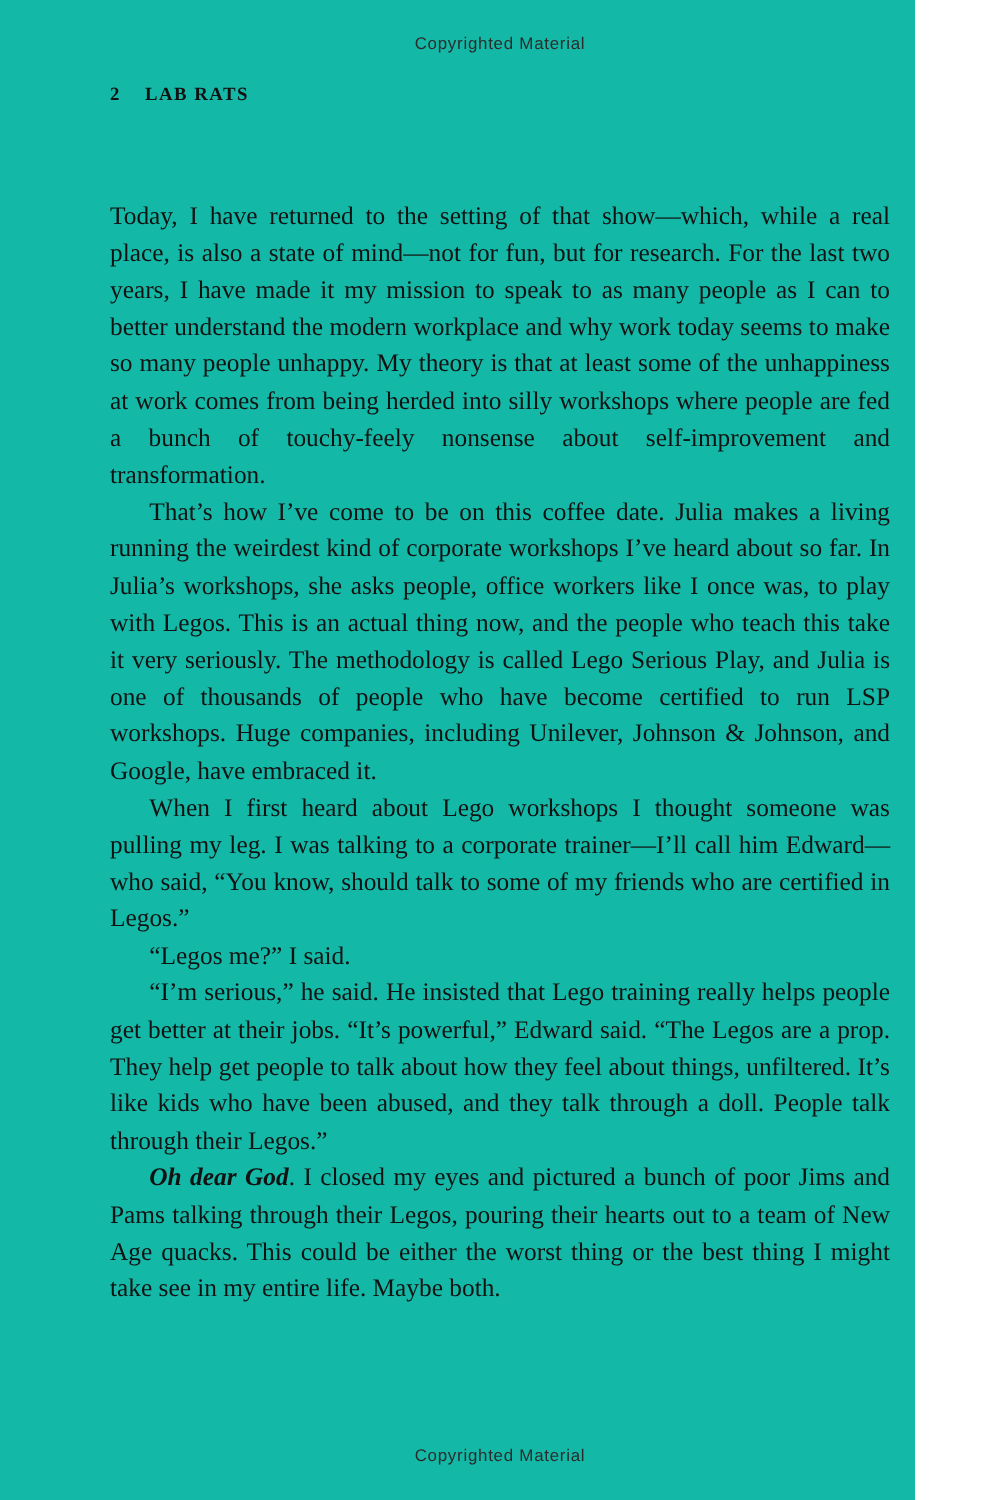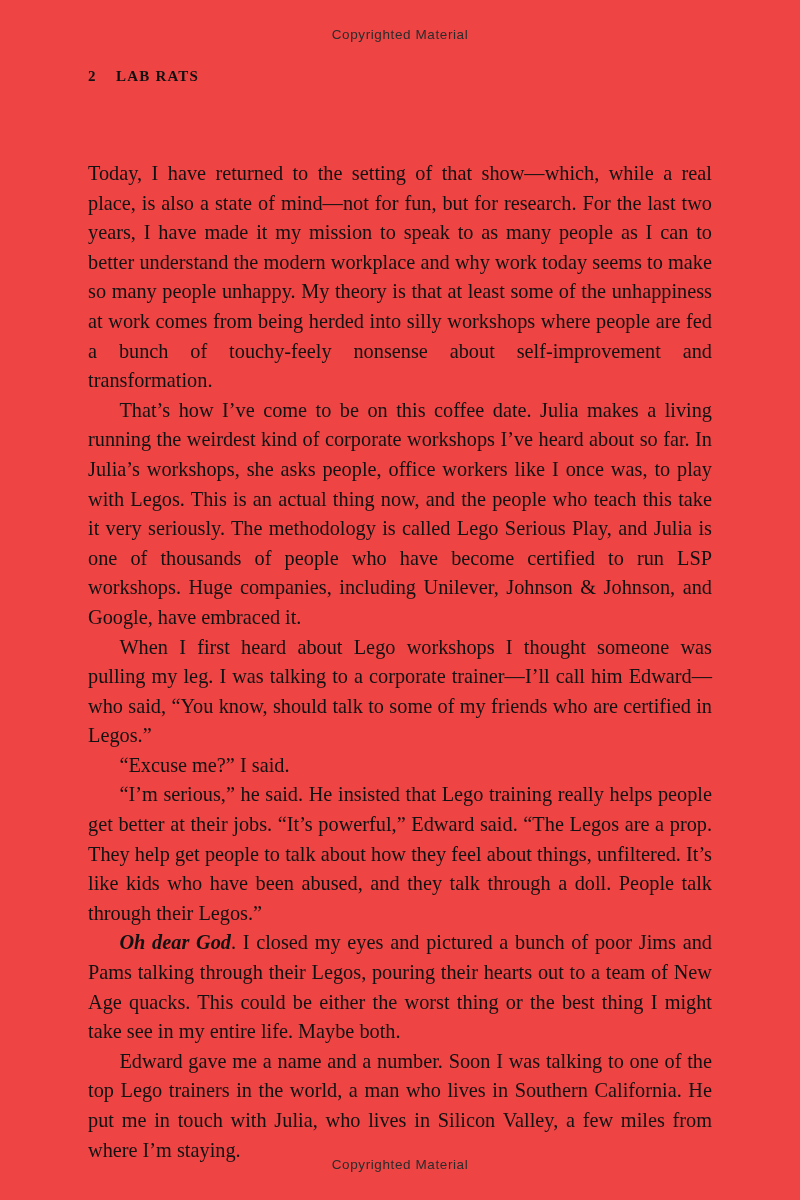--- a/index.html
+++ b/index.html
@@ -11,23 +11,23 @@
     width: 800px;
     height: 1200px;
     position: relative;
     font-family: "Liberation Serif", serif;
     color: #111111;
     overflow: hidden;
   }
   .page {
     position: absolute;
     inset: 0;
-    width: 800px;
+    width: 732px;
     height: 1200px;
-    background: #ef4444;
+    background: #14b8a6;
   }
   .watermark {
     position: absolute;
     left: 0;
     width: 800px;
     text-align: center;
     font-family: "Liberation Sans", sans-serif;
     font-size: 13.5px;
     letter-spacing: 0.6px;
     color: #2b2b2b;
@@ -87,21 +87,20 @@
   <div class="watermark watermark-top">Copyrighted Material</div>
 
   <div class="running-head">
     <span class="folio">2</span><span class="title">LAB RATS</span>
   </div>
 
   <div class="body-text">
     <p>Today, I have returned to the setting of that show—which, while a real place, is also a state of mind—not for fun, but for research. For the last two years, I have made it my mission to speak to as many people as I can to better understand the modern workplace and why work today seems to make so many people unhappy. My theory is that at least some of the unhappiness at work comes from being herded into silly workshops where people are fed a bunch of touchy-feely nonsense about self-improvement and transformation.</p>
     <p>That’s how I’ve come to be on this coffee date. Julia makes a living running the weirdest kind of corporate workshops I’ve heard about so far. In Julia’s workshops, she asks people, office workers like I once was, to play with Legos. This is an actual thing now, and the people who teach this take it very seriously. The methodology is called Lego Serious Play, and Julia is one of thousands of people who have become certified to run LSP workshops. Huge companies, including Unilever, Johnson &amp; Johnson, and Google, have embraced it.</p>
     <p>When I first heard about Lego workshops I thought someone was pulling my leg. I was talking to a corporate trainer—I’ll call him Edward—who said, “You know, should talk to some of my friends who are certified in Legos.”</p>
-    <p>“Excuse me?” I said.</p>
+    <p>“Legos me?” I said.</p>
     <p>“I’m serious,” he said. He insisted that Lego training really helps people get better at their jobs. “It’s powerful,” Edward said. “The Legos are a prop. They help get people to talk about how they feel about things, unfiltered. It’s like kids who have been abused, and they talk through a doll. People talk through their Legos.”</p>
     <p><em>Oh dear God</em><span>. I closed my eyes and pictured a bunch of poor Jims and Pams talking through their Legos, pouring their hearts out to a team of New Age quacks. This could be either the worst thing or the best thing I might take see in my entire life. Maybe both.</span></p>
-    <p>Edward gave me a name and a number. Soon I was talking to one of the top Lego trainers in the world, a man who lives in Southern California. He put me in touch with Julia, who lives in Silicon Valley, a few miles from where I’m staying.</p>
   </div>
 
   <div class="watermark watermark-bottom">Copyrighted Material</div>
 
 </div>
 
 </body></html>

